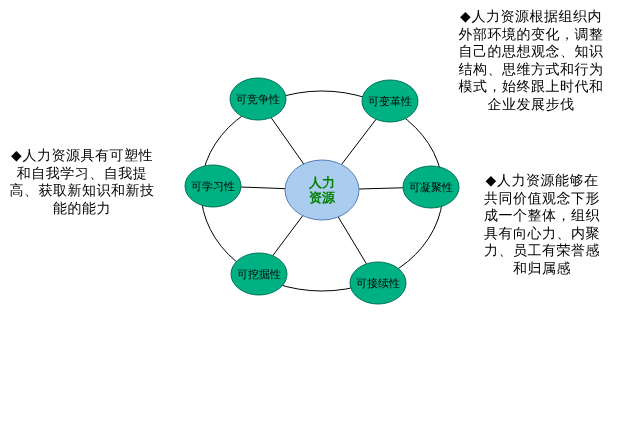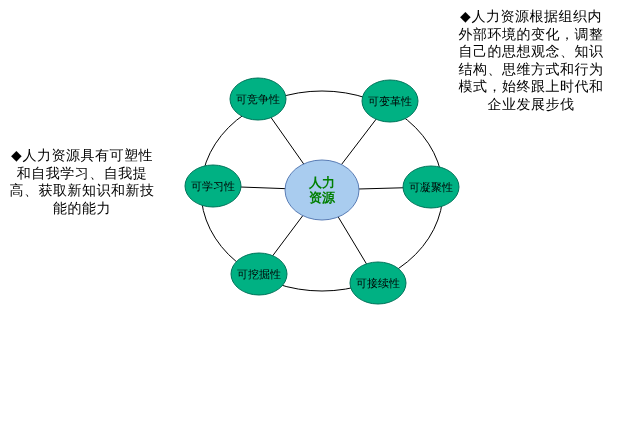--- a/index.html
+++ b/index.html
@@ -75,16 +75,17 @@
     <ellipse class="center-ellipse" cx="322" cy="190" rx="37" ry="30" fill="#A9CCEF"></ellipse>
     <text class="center-label" x="322" y="187">人力</text>
     <text class="center-label" x="322" y="202">资源</text>
   </svg>
 
 
   <div class="note" style="left:455px; top:8px; width:152px;">◆人力资源根据组织内外部环境的变化，调整自己的思想观念、知识结构、思维方式和行为模式，始终跟上时代和企业发展步伐</div>
 
   <div class="note" style="left:8px; top:147px; width:148px;">◆人力资源具有可塑性和自我学习、自我提高、获取新知识和新技能的能力</div>
 
+  <div class="note" style="left:480px; top:172px; width:124px;">◆人力资源能够在共同价值观念下形成一个整体，组织具有向心力、内聚力、员工有荣誉感和归属感</div>
 
 
 
 </div>
 
 </body></html>

